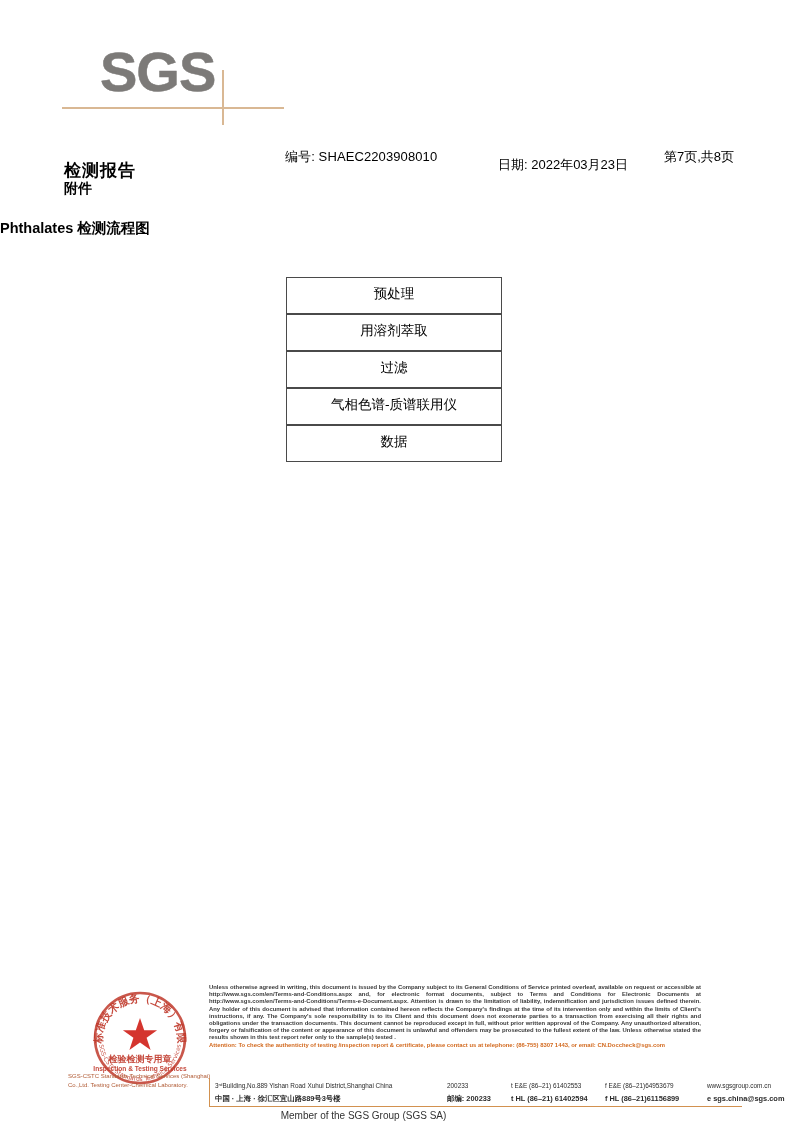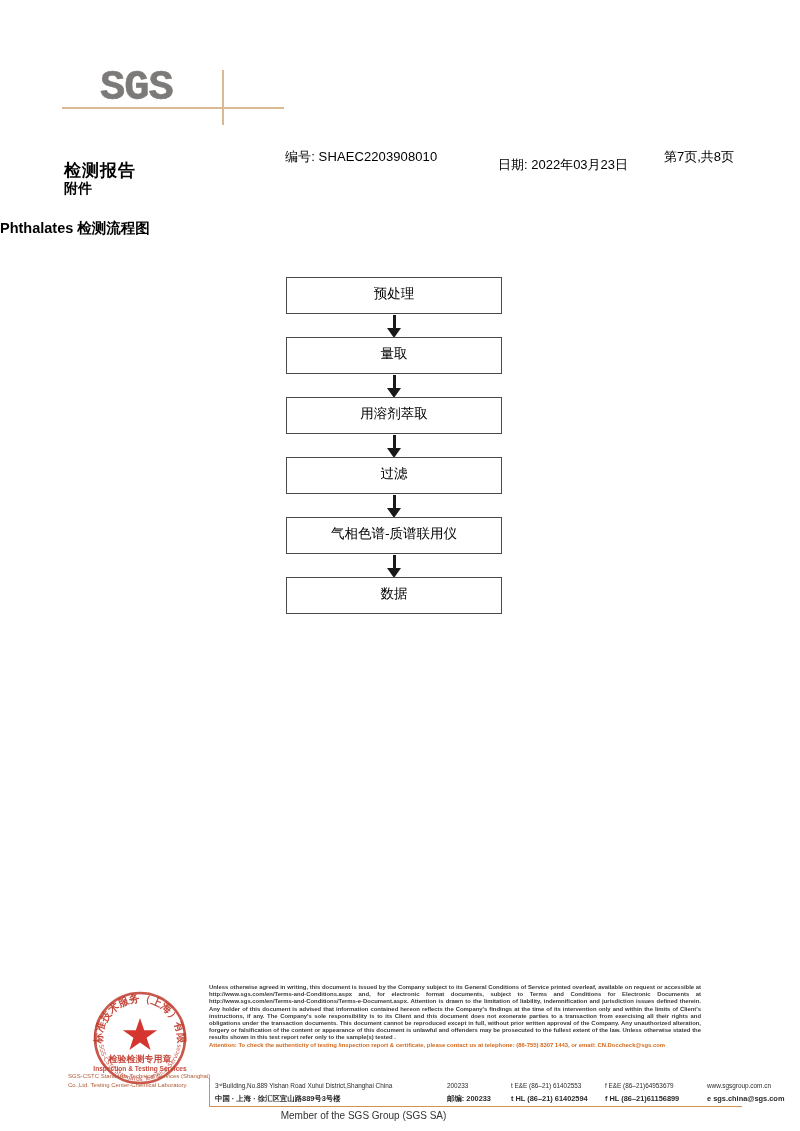--- a/index.html
+++ b/index.html
@@ -20,24 +20,24 @@
   .logo-wrap {
     position: absolute;
     left: 100px;
     top: 38px;
     width: 160px;
     height: 85px;
   }
   .logo-text {
     position: absolute;
     left: 0;
-    top: 16px;
-    font-family: Liberation Mono, monospace;
-    font-weight: bold;
-    font-size: 42px;
+    top: 0;
+    font-family: Liberation Sans, sans-serif;
+    font-weight: bold;
+    font-size: 56px;
     letter-spacing: -1px;
     color: #7c7a78;
     line-height: 68px;
     -webkit-text-stroke: 0.5px #7c7a78;
   }
   .logo-hline {
     position: absolute;
     left: -38px;
     top: 69px;
     width: 222px;
@@ -107,21 +107,20 @@
     top: 277px;
     width: 216px;
   }
   .flow-node {
     position: relative;
     width: 216px;
     height: 37px;
     box-sizing: border-box;
     border: 1.2px solid #4a4a4a;
     background: #ffffff;
-    margin-bottom: 23px;
   }
   .flow-node:last-child { margin-bottom: 0; }
   .flow-node .label {
     position: absolute;
     left: 0;
     top: 7px;
     width: 100%;
     text-align: center;
     font-family: "DejaVu Serif", "Liberation Serif", serif;
     font-size: 13.5px;
@@ -261,27 +260,20 @@
 <div class="flow">
 
   <div class="flow-node">
     <span class="label">预处理</span>
     <span class="arrow">
       <span class="stem"></span>
         <span class="head"></span>
     </span>
   </div>
 
-  <div class="flow-node">
-    <span class="label">量取</span>
-    <span class="arrow">
-      <span class="stem"></span>
-        <span class="head"></span>
-    </span>
-  </div>
 
   <div class="flow-node">
     <span class="label">用溶剂萃取</span>
     <span class="arrow">
       <span class="stem"></span>
         <span class="head"></span>
     </span>
   </div>
 
 

